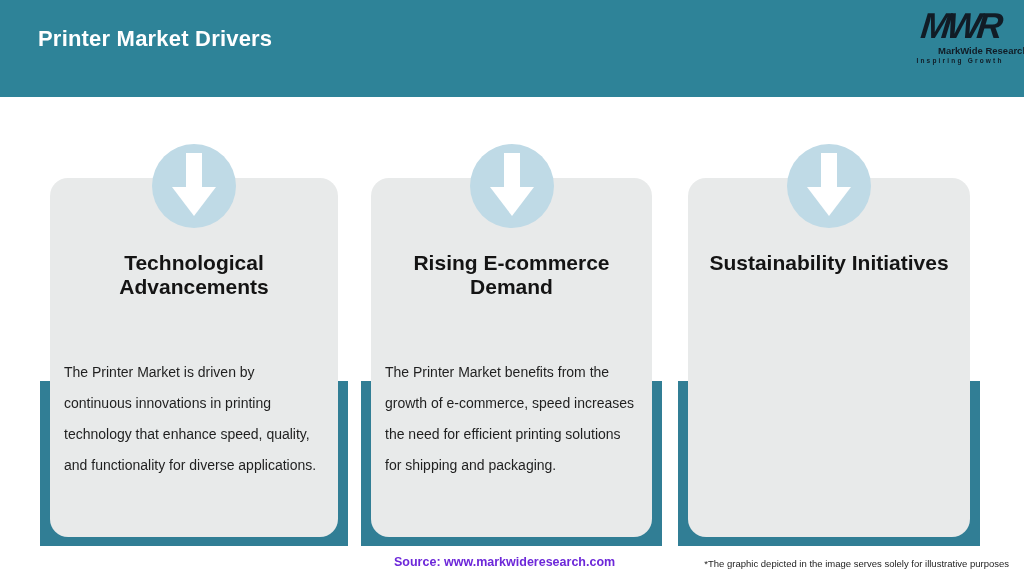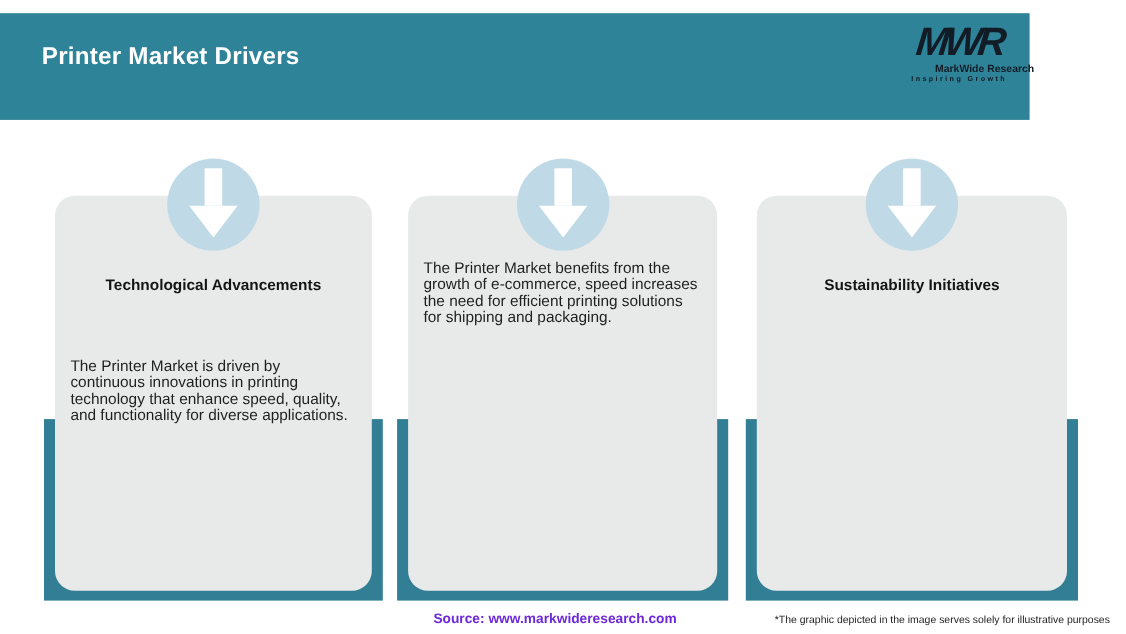--- a/index.html
+++ b/index.html
@@ -12,22 +12,22 @@
   .page {
     position: relative;
     width: 1024px;
     height: 576px;
     background: #ffffff;
   }
 
   
   .header {
     position: absolute;
-    top: 12px; left: 0;
-    width: 936px;
+    top: 0; left: 0;
+    width: 1024px;
     height: 97px;
     background: var(--header-teal, #2E8398);
     padding-left: 12px;
   }
   .header-title {
     position: absolute;
     left: 38px;
     top: 26px;
     font-size: 22px;
     font-weight: bold;
@@ -106,28 +106,28 @@
     border-radius: 50%;
     background: var(--circle-blue, #BFDAE6);
     z-index: 3;
     display: flex;
     align-items: center;
     justify-content: center;
   }
   .card-title {
     padding-top: 73px;
     text-align: center;
-    font-size: 14px;
+    font-size: 21px;
     font-weight: bold;
     color: #141414;
   }
   .card-body {
     margin: 58px 13px 0 14px;
     font-size: 14px;
-    line-height: 15px;
+    line-height: 31px;
     color: #1f1f1f;
   }
 
   
   .source {
     position: absolute;
     left: 394px;
     top: 555px;
     font-size: 12.5px;
     font-weight: bold;
@@ -165,20 +165,21 @@
       <svg width="84" height="84" viewBox="0 0 84 84">
         <rect x="34" y="9" width="16" height="34" fill="#ffffff"></rect>
         <polygon points="20,43 64,43 42,72" fill="#ffffff"></polygon>
       </svg>
     </div>
   </div>
 
   <div class="column column-2">
     <div class="backing"></div>
     <div class="card">
+      <div class="card-title">Rising E-commerce Demand</div>
       <div class="card-body">The Printer Market benefits from the growth of e-commerce, speed increases the need for efficient printing solutions for shipping and packaging.</div>
     </div>
     <div class="circle">
       <svg width="84" height="84" viewBox="0 0 84 84">
         <rect x="34" y="9" width="16" height="34" fill="#ffffff"></rect>
         <polygon points="20,43 64,43 42,72" fill="#ffffff"></polygon>
       </svg>
     </div>
   </div>
 

